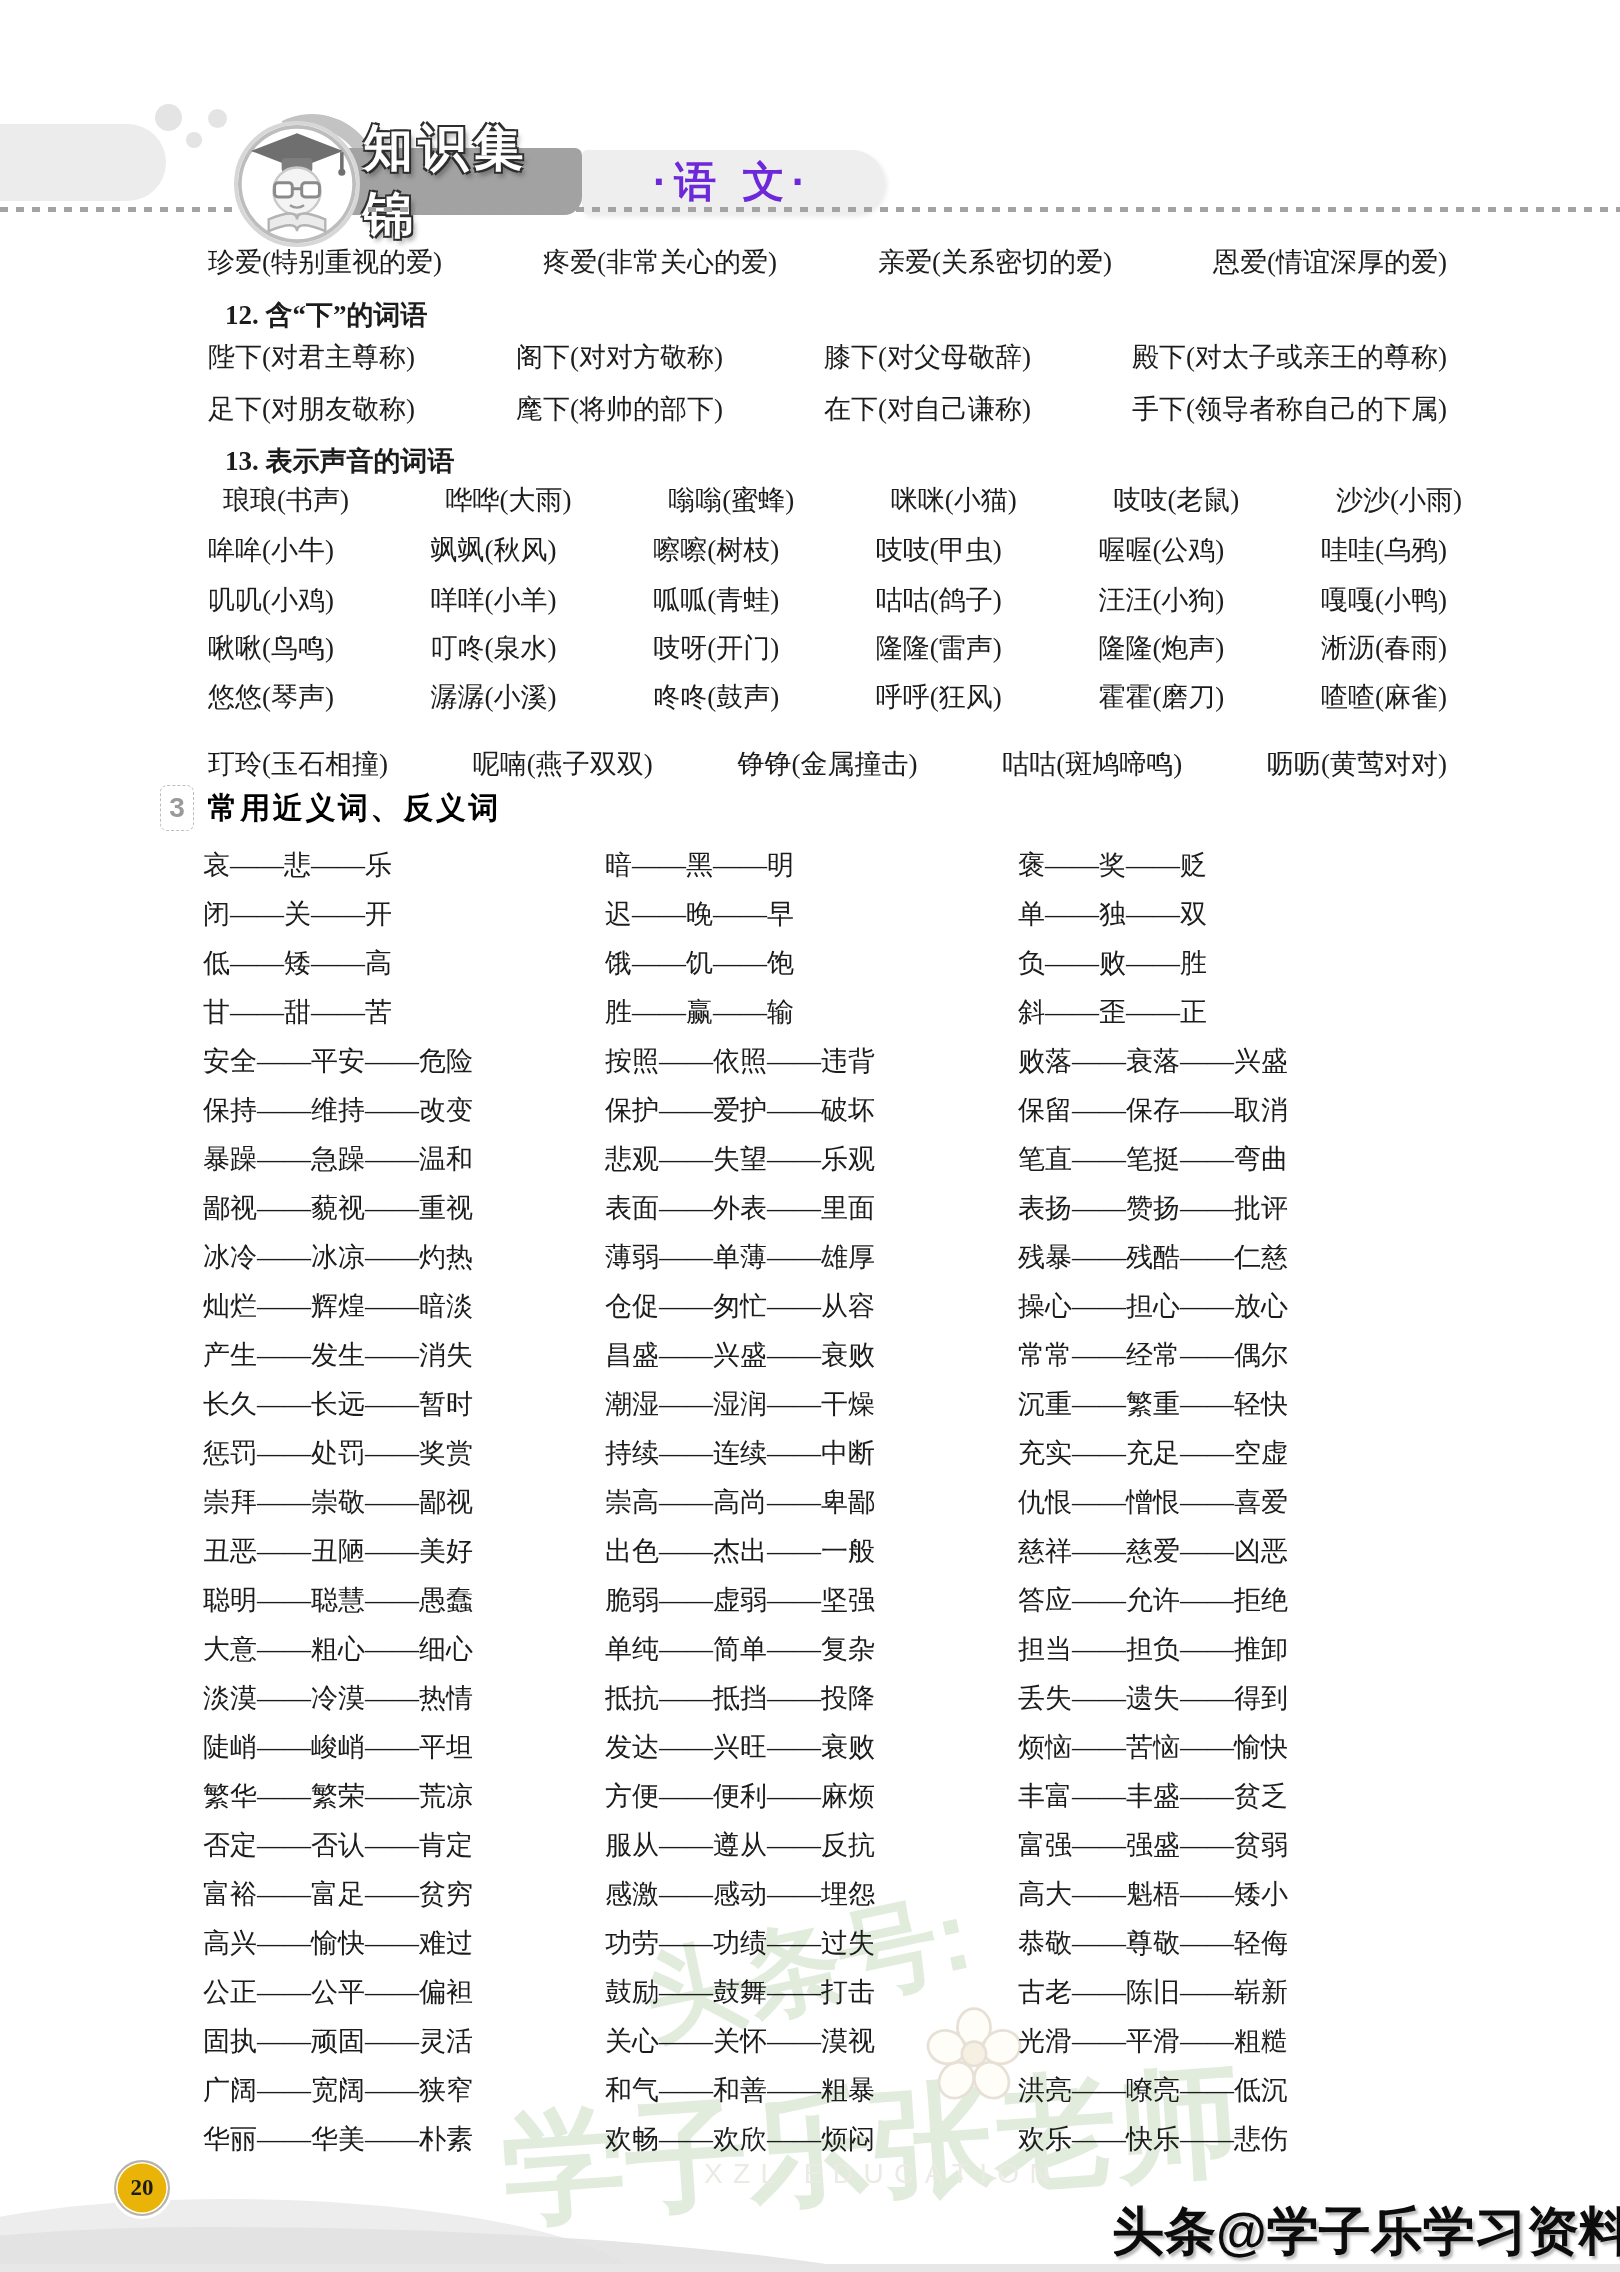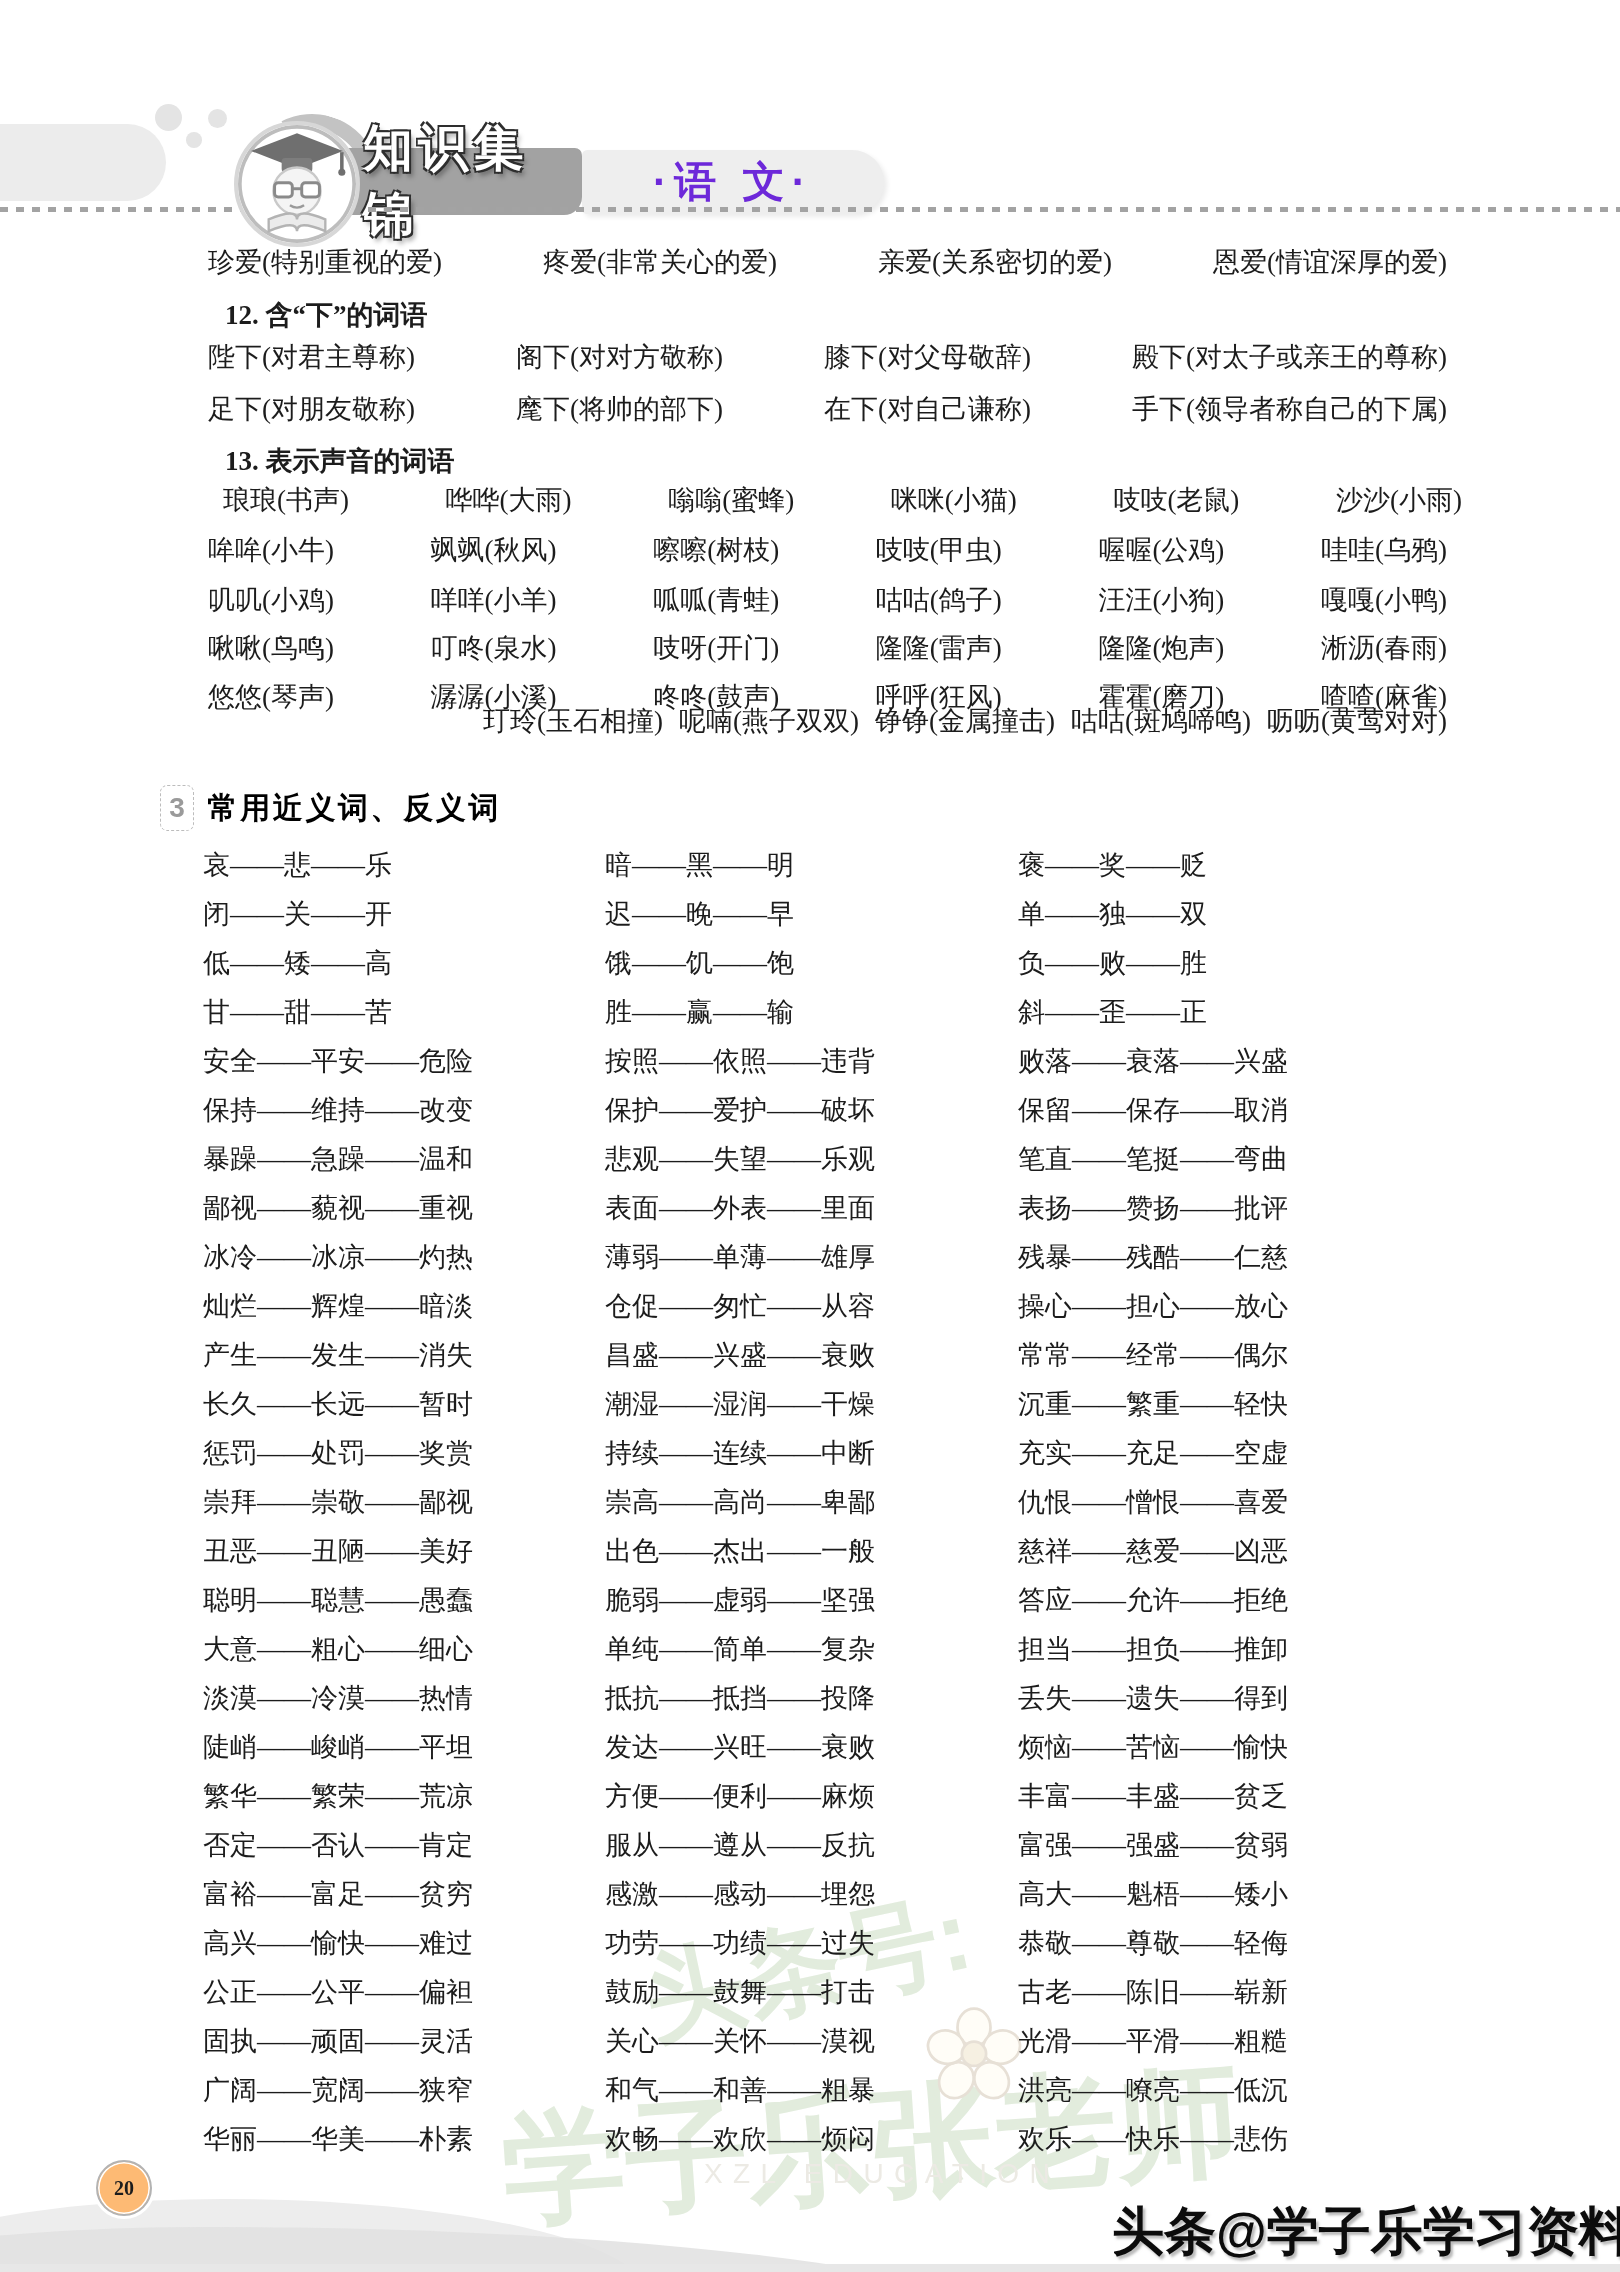--- a/index.html
+++ b/index.html
@@ -54,24 +54,24 @@
   .wm1{left:643px;top:1902px;font-size:99px;color:#e2ecdd;transform:rotate(-12deg);}
   .wm2{left:502px;top:2064px;font-size:123px;color:#e2ecdd;transform:rotate(-4deg);}
   .wm3{left:695px;top:2158px;font-size:28px;color:#eceae4;letter-spacing:10.4px;font-weight:400;margin-left:9px;}
   .flower{position:absolute;left:919px;top:2001px;width:110px;height:110px;z-index:0;}
 
   
   .mtn{position:absolute;background:#ededed;z-index:0;}
   .mtn1{left:-136px;top:2199px;width:784px;height:178px;border-radius:55% 65% 0 0;}
   .mtn2{left:-188px;top:2227px;width:1254px;height:178px;background:#e1e1e1;border-radius:35% 75% 0 0;opacity:.85;}
   .mtn3{left:0;top:2264px;width:1621px;height:8.4px;background:#e7e7e7;}
-  .badge{position:absolute;left:96px;top:2160px;width:52px;height:52px;border-radius:50%;
-         background:#fdba74;border:2.1px solid #b3b3b3;box-shadow:0 0 0 3.1px #ffffff,inset 0 0 0 1.6px #ffffff;
+  .badge{position:absolute;left:114px;top:2160px;width:52px;height:52px;border-radius:50%;
+         background:#eab308;border:2.1px solid #b3b3b3;box-shadow:0 0 0 3.1px #ffffff,inset 0 0 0 1.6px #ffffff;
          display:flex;align-items:center;justify-content:center;z-index:2;
-         font-size:20px;font-weight:700;}
+         font-size:23px;font-weight:700;}
   .credit{position:absolute;left:1112px;top:2197px;z-index:2;white-space:nowrap;
           font-family:"Liberation Sans","DejaVu Sans",sans-serif;font-weight:800;font-size:52px;color:#0c0c0c;
           text-shadow:2.6px 3.1px 2.6px rgba(130,130,130,.55);}
 </style>
 </head>
 <body>
 
 <div class="page">
 
   <div class="hdr-pill"></div>
@@ -188,21 +188,21 @@
       </div>
       <div class="row sound-row" style="top: 681px;">
 
       <span class="word">悠悠(琴声)</span>
         <span class="word">潺潺(小溪)</span>
         <span class="word">咚咚(鼓声)</span>
         <span class="word">呼呼(狂风)</span>
         <span class="word">霍霍(磨刀)</span>
         <span class="word">喳喳(麻雀)</span>
       </div>
-      <div class="row sound-row" style="top: 705px; justify-content: flex-end;">
+      <div class="row sound-row" style="top: 748px;">
 
       <span class="word">玎玲(玉石相撞)</span>
         <span class="word">呢喃(燕子双双)</span>
         <span class="word">铮铮(金属撞击)</span>
         <span class="word">咕咕(斑鸠啼鸣)</span>
         <span class="word">呖呖(黄莺对对)</span>
       </div>
     </div>
 
   <div class="sec3">

